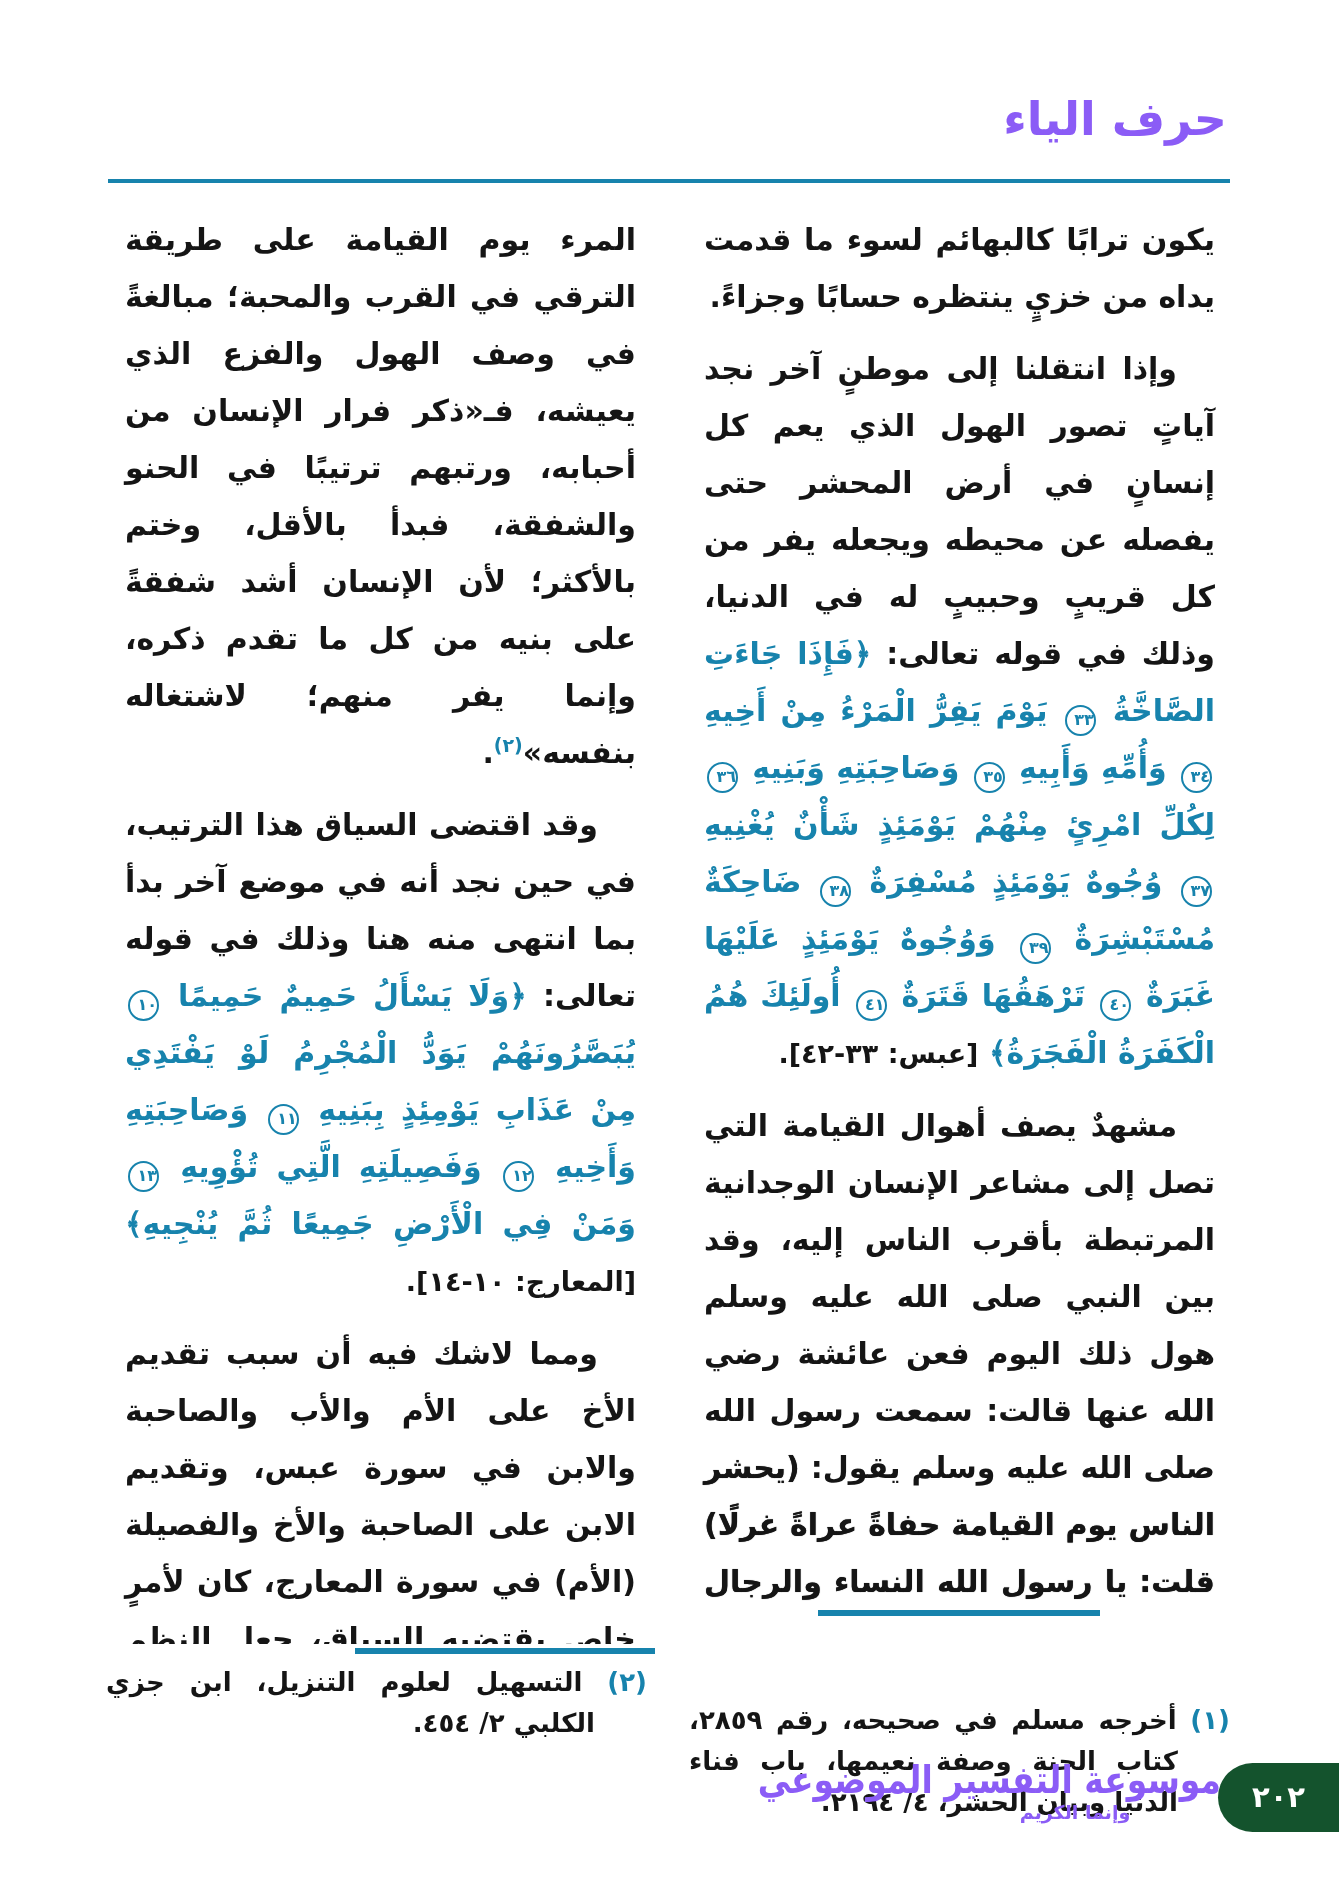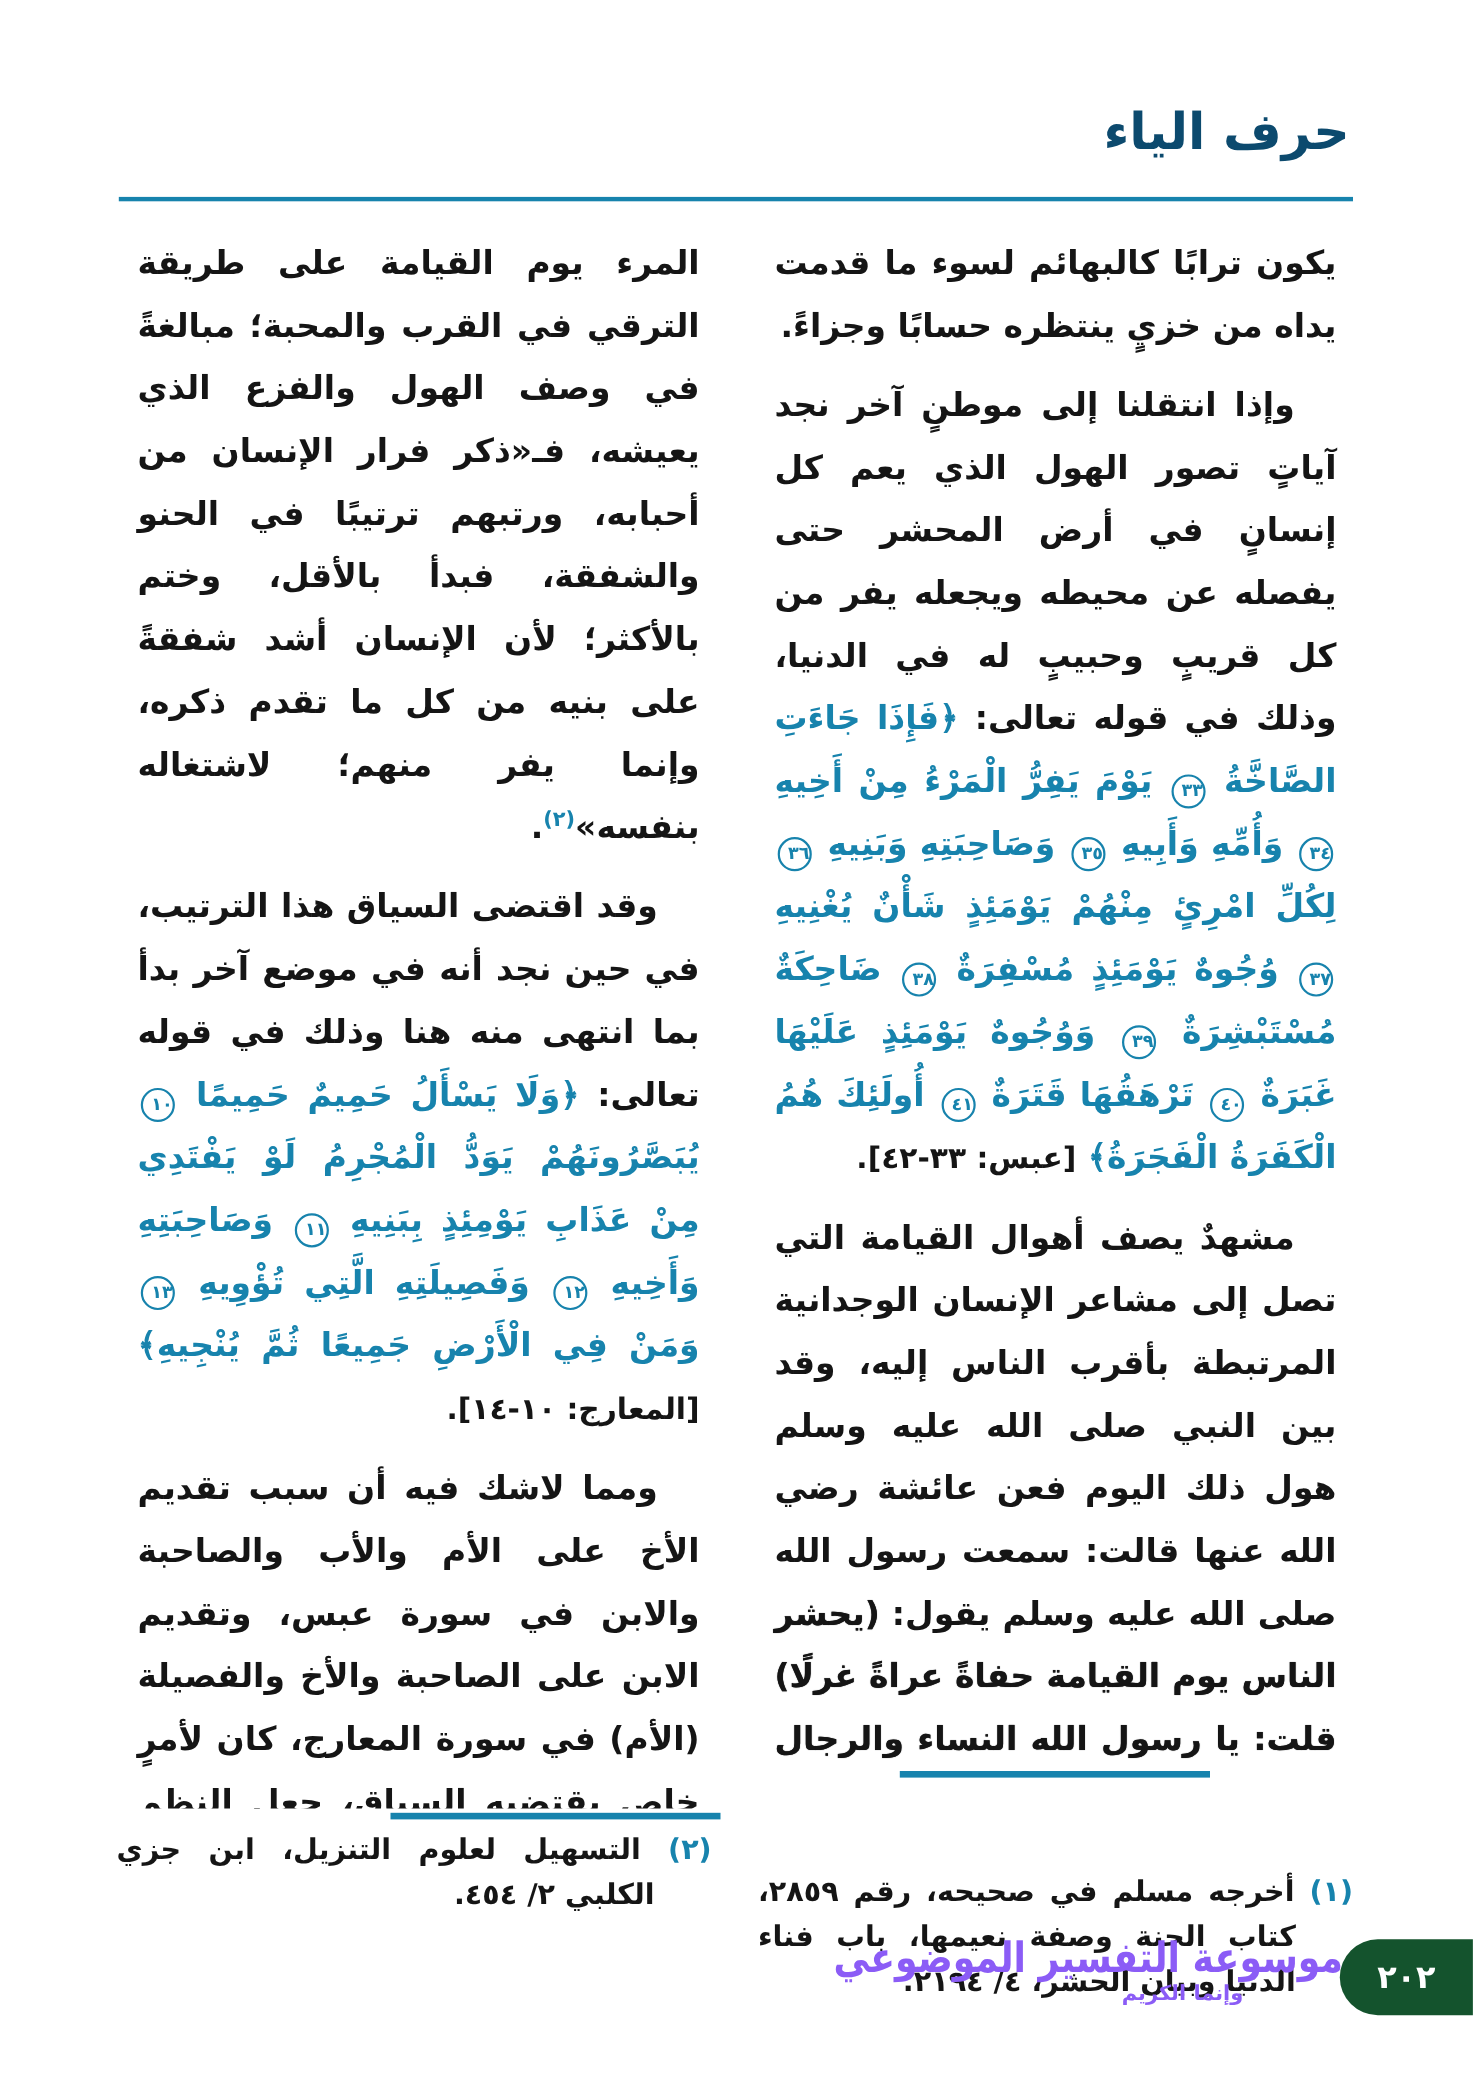--- a/index.html
+++ b/index.html
@@ -8,21 +8,21 @@
     background:#ffffff;
     font-family:"DejaVu Sans", sans-serif;
     position:relative;
     direction:rtl;
     overflow:hidden;
   }
   .accent{color:#1783ad;}
   
   .header-title{
     position:absolute; top:92px; right:112px;
-    font-size:46px; font-weight:bold; color:#0c4a6e;
+    font-size:46px; font-weight:bold; color:#8b5cf6;
     letter-spacing:-1px;
   }
   .header-rule{
     position:absolute; top:179px; left:108px; width:1122px; height:4px;
     background:#1783ad;
   }
   
   .col-body{
     position:absolute; top:196px; width:541px;
     font-size:30px; line-height:57px; font-weight:bold; color:#151515;

